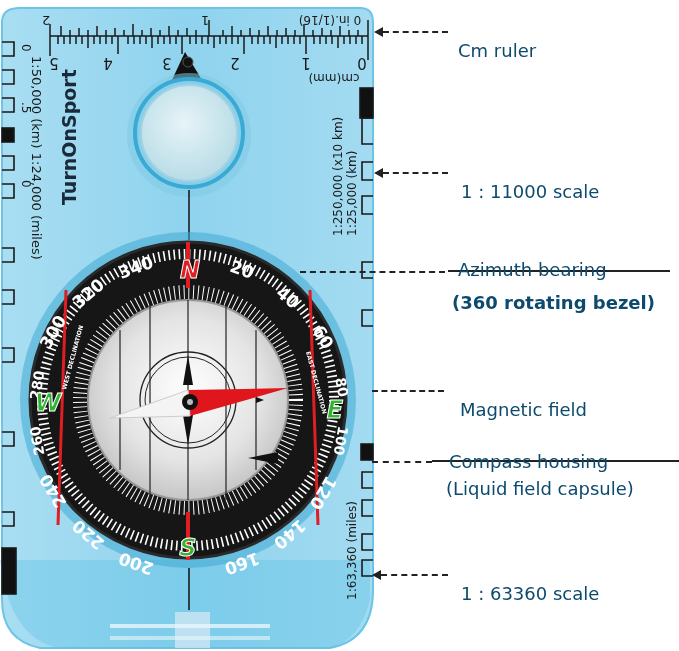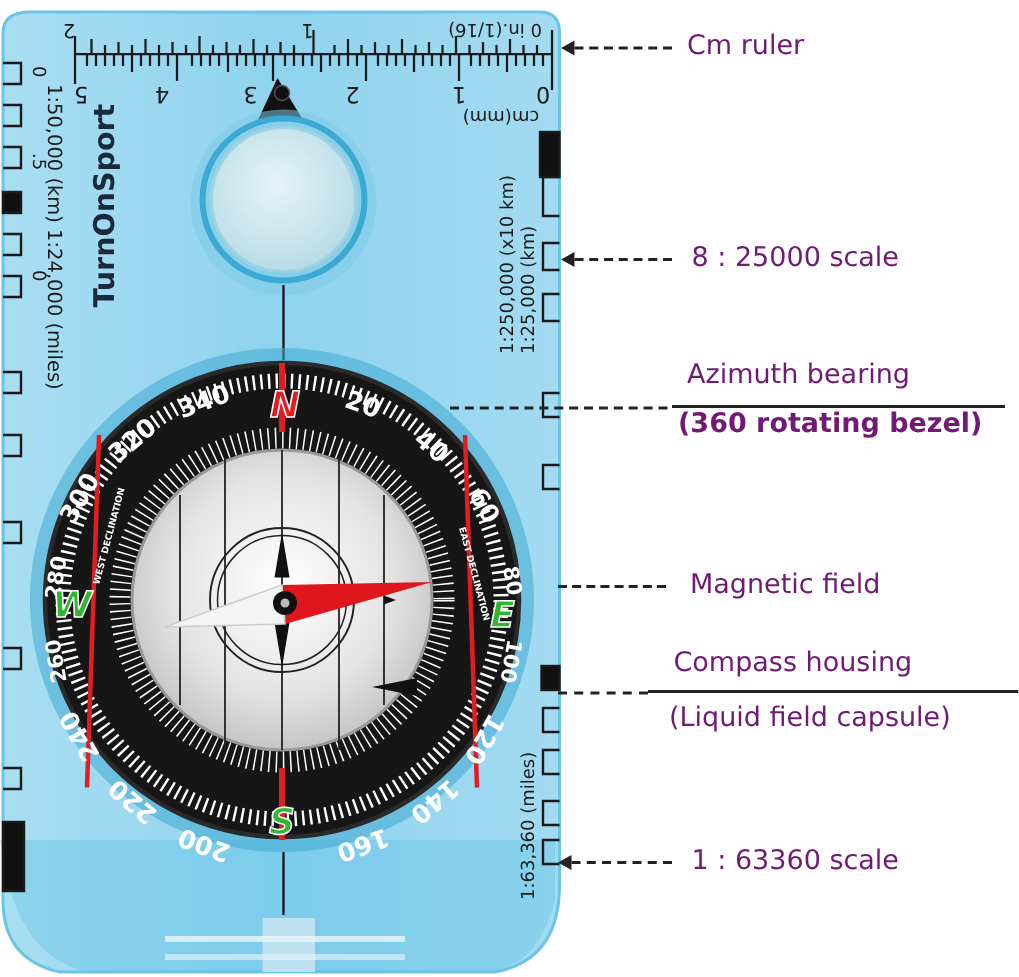--- a/index.html
+++ b/index.html
@@ -1,19 +1,19 @@
 <!DOCTYPE html>
 <html><head>
 <meta charset="utf-8">
 <style>
   html,body{margin:0;padding:0;background:#ffffff;}
   body{width:679px;height:651px;position:relative;overflow:hidden;font-family:"DejaVu Sans",sans-serif;}
   .compass-plate{position:absolute;left:0;top:6px;width:375px;height:645px;}
   svg text{font-family:"DejaVu Sans",sans-serif;}
-  .callout{position:absolute;color:#701a75;font-family:"DejaVu Sans",sans-serif;font-size:18px;white-space:nowrap;}
+  .callout{position:absolute;color:#0c4a6e;font-family:"DejaVu Sans",sans-serif;font-size:18px;white-space:nowrap;margin-top:20px;}
   .dash{position:absolute;border-top:2px dashed #222;height:0;}
   .rule{position:absolute;height:2px;background:#222;}
   .arrowhead{position:absolute;width:0;height:0;border-top:5px solid transparent;border-bottom:5px solid transparent;border-right:9px solid #222;}
 </style>
 </head>
 <body>
 
 <div class="compass-plate">
 <svg width="375" height="645" viewBox="0 6 375 645" xmlns="http://www.w3.org/2000/svg">
   <defs>
@@ -263,30 +263,30 @@
   <rect x="110" y="636" width="160" height="4" fill="#e8f6fb" opacity="0.6"></rect>
 </svg>
 </div>
 
 <div class="arrowhead" style="left:374px;top:27px;"></div>
 <div class="dash" style="left:383px;top:31px;width:65px;"></div>
 <div class="callout" style="left:458px;top:20px;">Cm ruler</div>
 
 <div class="arrowhead" style="left:374px;top:168px;"></div>
 <div class="dash" style="left:383px;top:172px;width:65px;"></div>
-<div class="callout" style="left:461px;top:161px;">8 : 25000 scale</div>
+<div class="callout" style="left:461px;top:161px;">1 : 11000 scale</div>
 
 <div class="dash" style="left:300px;top:271px;width:145px;"></div>
 <div class="rule" style="left:448px;top:270px;width:222px;"></div>
 <div class="callout" style="left:458px;top:239px;text-align:center;">Azimuth bearing</div>
 <div class="callout" style="left:452px;top:272px;font-weight:bold;">(360 rotating bezel)</div>
 
 <div class="dash" style="left:372px;top:390px;width:72px;"></div>
 <div class="callout" style="left:460px;top:379px;">Magnetic field</div>
 
 <div class="dash" style="left:372px;top:461px;width:60px;"></div>
 <div class="rule" style="left:432px;top:460px;width:247px;"></div>
 <div class="callout" style="left:449px;top:431px;text-align:center;">Compass housing</div>
-<div class="callout" style="left:446px;top:468px;text-align:center;">(Liquid field capsule)</div>
+<div class="callout" style="left:446px;top:458px;text-align:center;">(Liquid field capsule)</div>
 
 <div class="arrowhead" style="left:372px;top:570px;"></div>
 <div class="dash" style="left:381px;top:574px;width:67px;"></div>
 <div class="callout" style="left:461px;top:563px;">1 : 63360 scale</div>
 
 </body></html>

